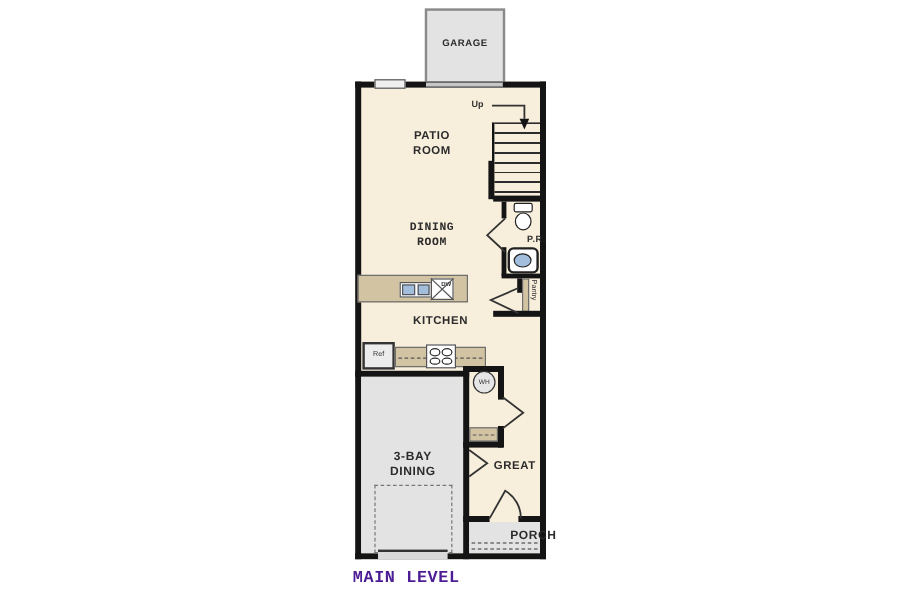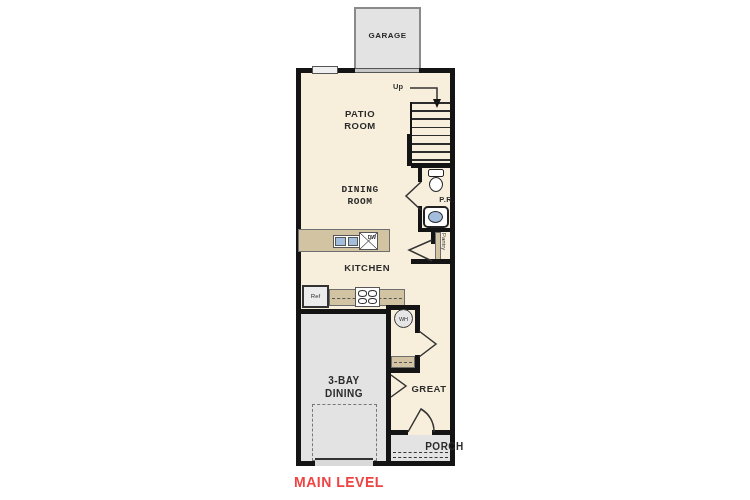--- a/index.html
+++ b/index.html
@@ -130,15 +130,15 @@
     <polygon points="433,99 441,99 437,108" fill="#141414"></polygon>
     <path d="M421,182 L406,196 L421,210" fill="none" stroke="#333" stroke-width="1.5"></path>
     <path d="M432,240 L409,250 L432,261" fill="none" stroke="#333" stroke-width="1.5"></path>
     <path d="M419,331 L436,344 L419,357" fill="none" stroke="#333" stroke-width="1.5"></path>
     <path d="M391,375 L406,386 L391,397" fill="none" stroke="#333" stroke-width="1.5"></path>
     <path d="M408,432 L421,409 A26,26 0 0 1 434,432" fill="none" stroke="#333" stroke-width="1.5"></path>
     <line x1="359" y1="232" x2="378" y2="250" stroke="#555" stroke-width="1"></line>
     <line x1="378" y1="232" x2="359" y2="250" stroke="#555" stroke-width="1"></line>
   </svg>
 
-  <div class="abs" style="left:294px;top:474px;width:130px;font-size:14px;font-weight:800;color:#ef4444;letter-spacing:0.5px;font-family:Liberation Sans, sans-serif;">MAIN LEVEL</div>
+  <div class="abs" style="left:294px;top:474px;width:130px;font-size:14px;font-weight:800;color:#4c1d95;letter-spacing:0.5px;font-family:Liberation Mono, monospace;">MAIN LEVEL</div>
 
 </div>
 
 </body></html>

